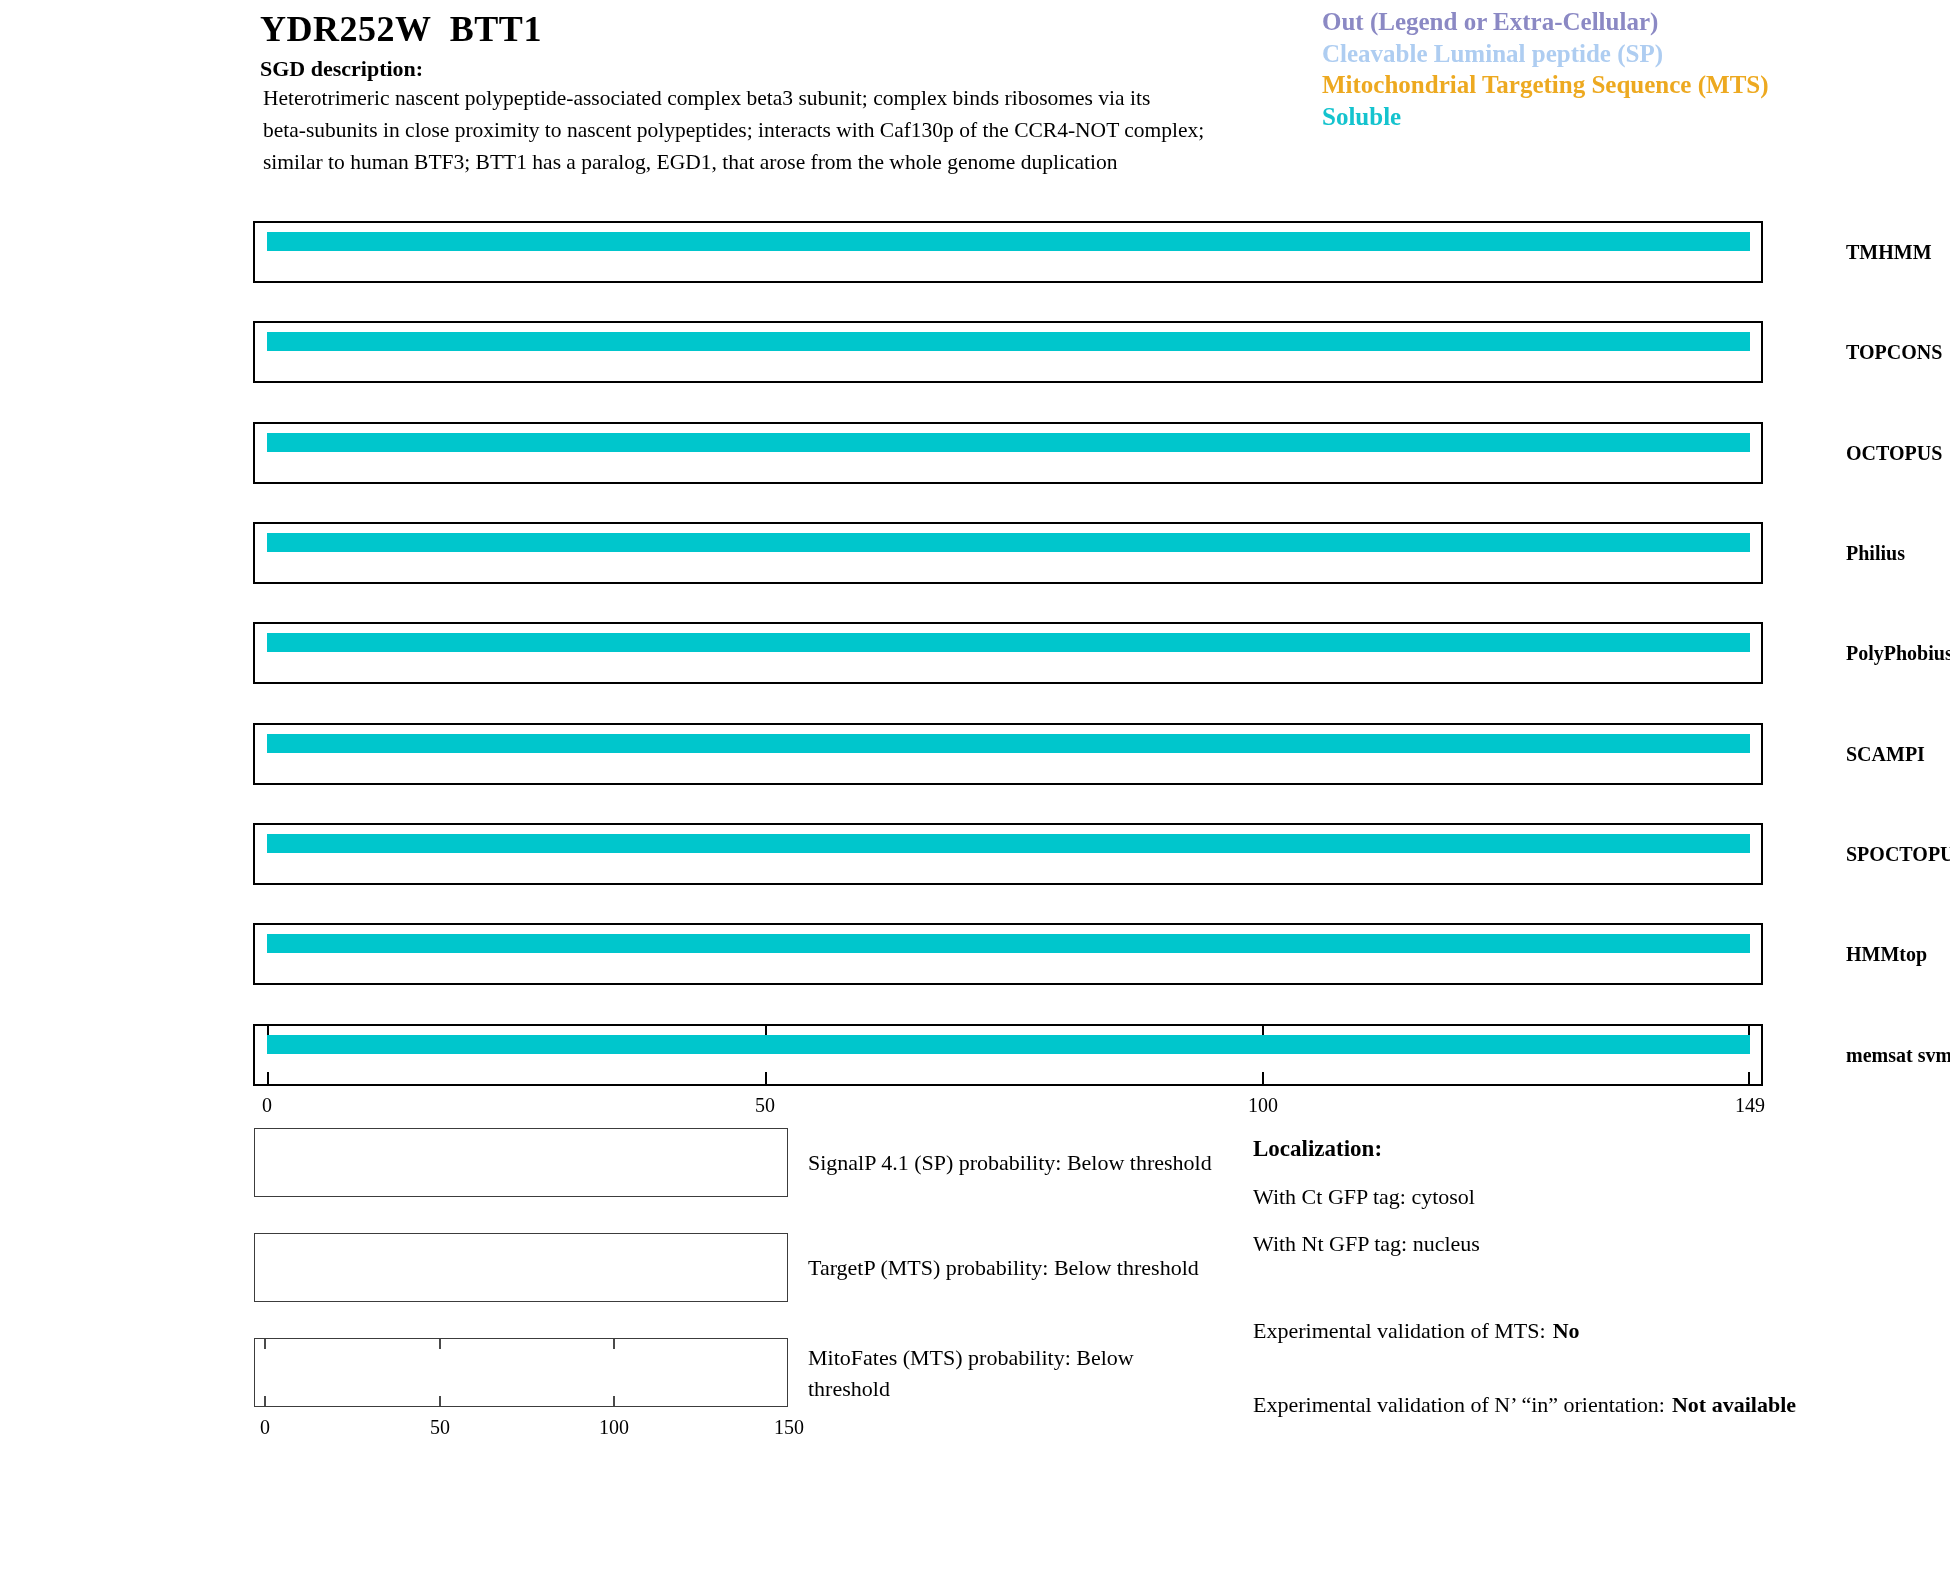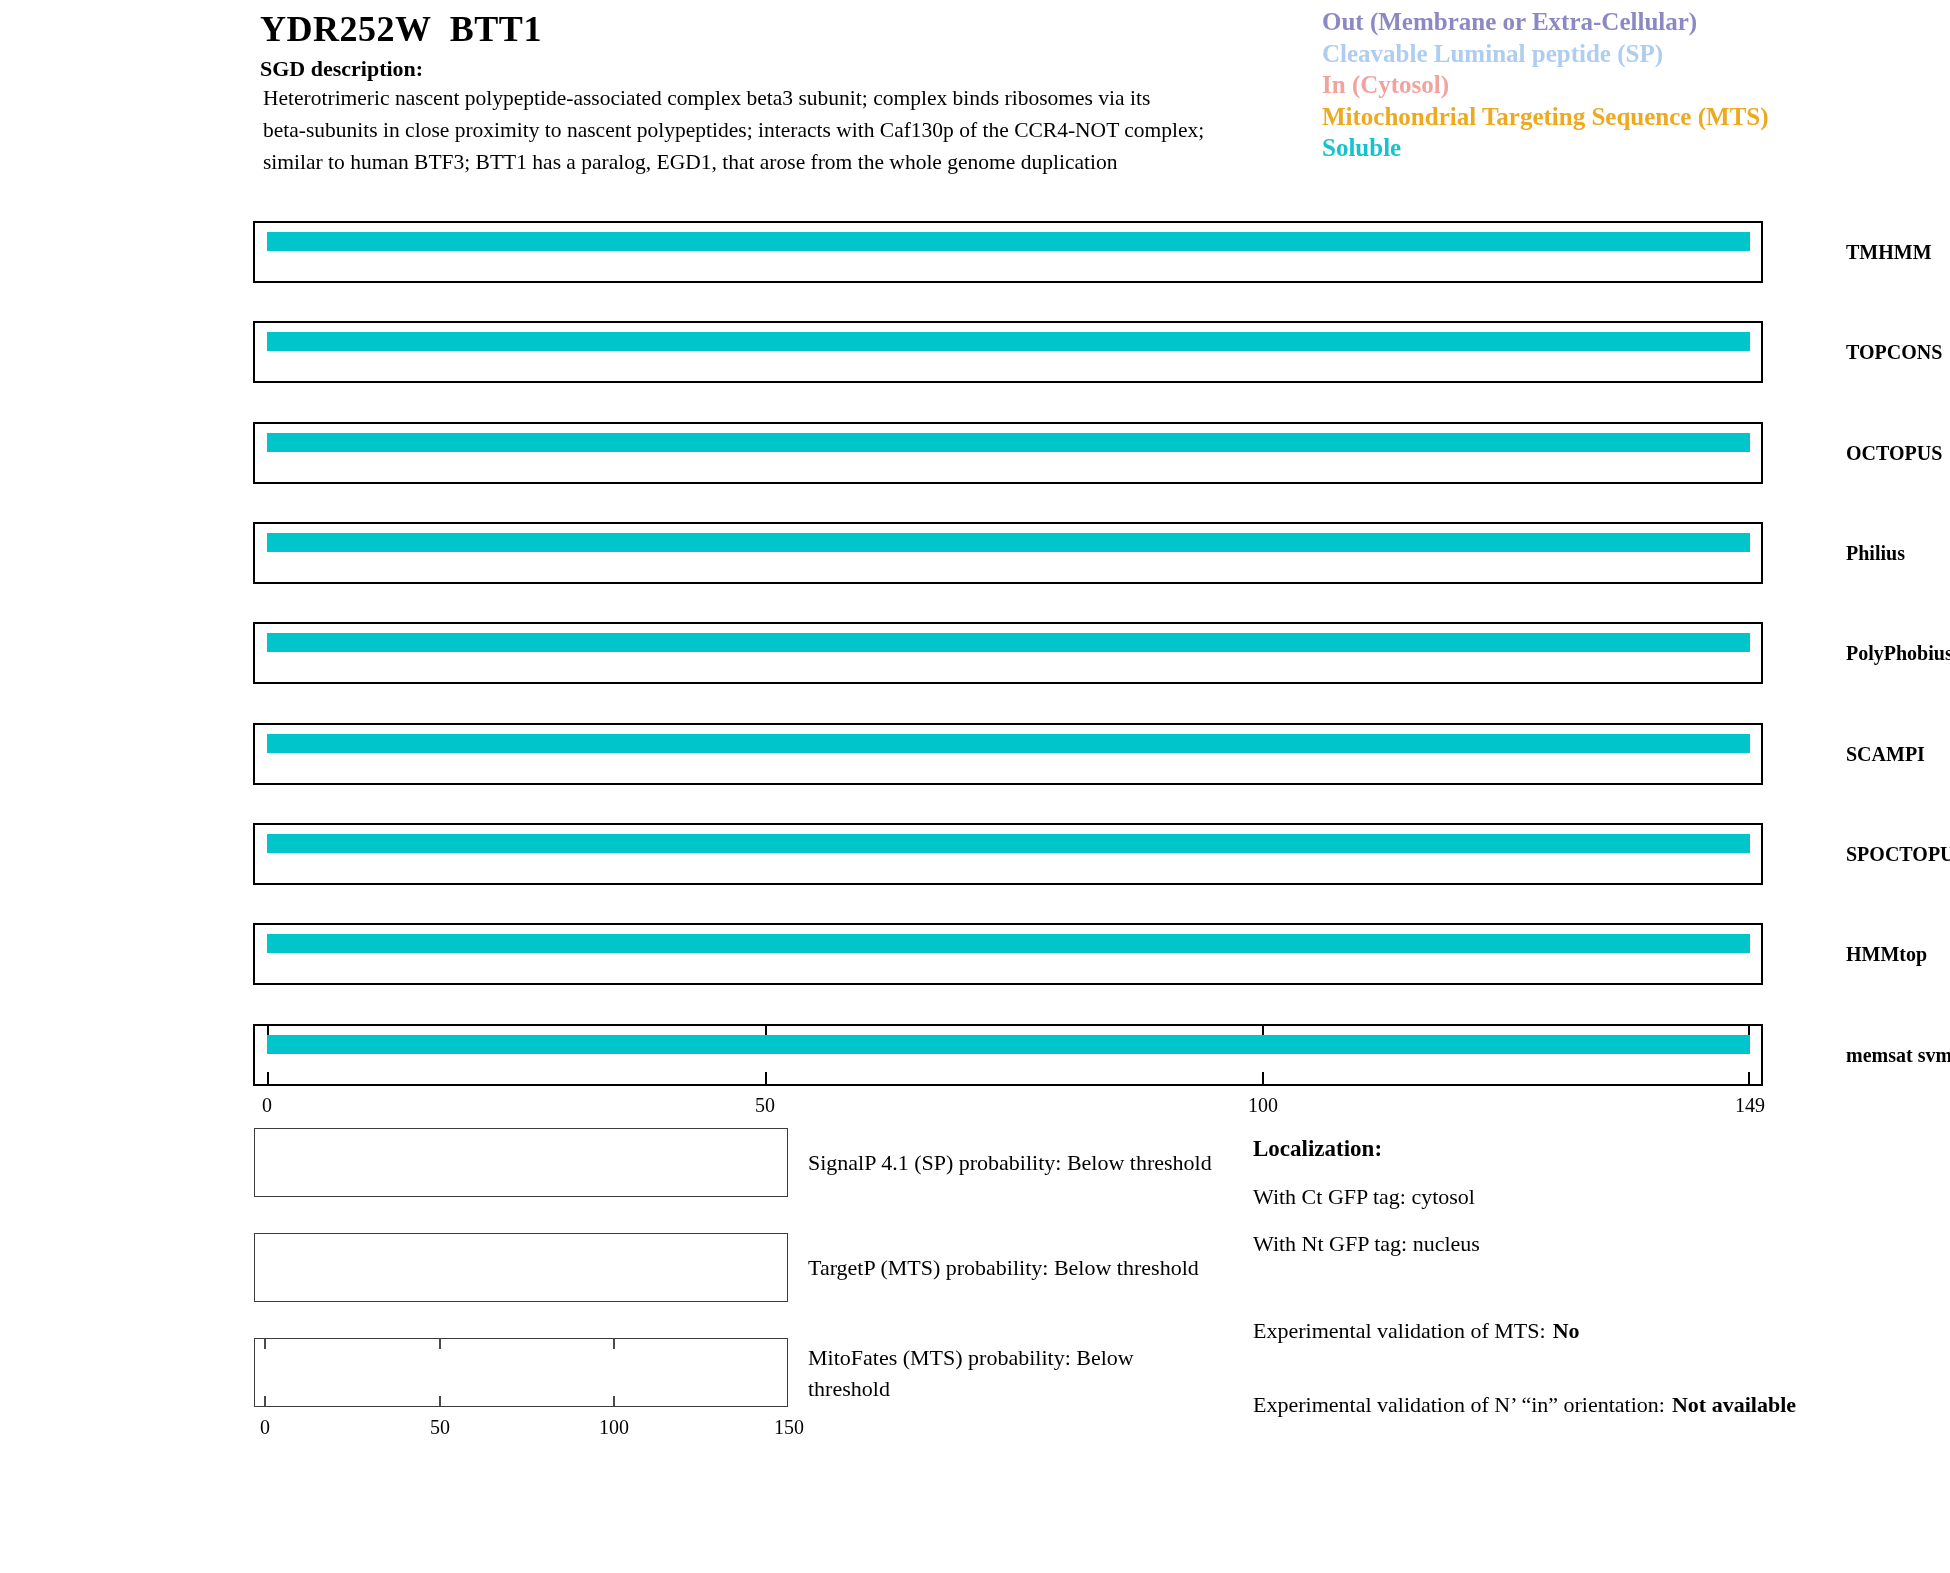--- a/index.html
+++ b/index.html
@@ -47,23 +47,22 @@
 
   <div class="abs page-title">YDR252W  BTT1</div>
   <div class="abs sgd-label">SGD description:</div>
   <div class="abs desc">
     <div>Heterotrimeric nascent polypeptide-associated complex beta3 subunit; complex binds ribosomes via its</div>
     <div>beta-subunits in close proximity to nascent polypeptides; interacts with Caf130p of the CCR4-NOT complex;</div>
     <div>similar to human BTF3; BTT1 has a paralog, EGD1, that arose from the whole genome duplication</div>
   </div>
 
   <div class="abs legend">
-    <div class="legend-item" style="color: rgb(139, 137, 196);">Out (Membrane or Extra-Cellular)</div>
+    <div class="legend-item" style="color: rgb(139, 137, 196);">Out (Legend or Extra-Cellular)</div>
     <div class="legend-item" style="color: rgb(174, 205, 241);">Cleavable Luminal peptide (SP)</div>
-    <div class="legend-item" style="color: rgb(242, 163, 157);">In (Cytosol)</div>
     <div class="legend-item" style="color: rgb(237, 169, 32);">Mitochondrial Targeting Sequence (MTS)</div>
     <div class="legend-item" style="color: rgb(20, 195, 206);">Soluble</div>
   </div>
 
   <div class="abs track-box" style="top:221px">
     <div class="track-bar" style="background-color: rgb(0, 198, 204);"></div>
   </div>
   <div class="abs track-label" style="top:221px">TMHMM</div>
 
   <div class="abs track-box" style="top:321px">

